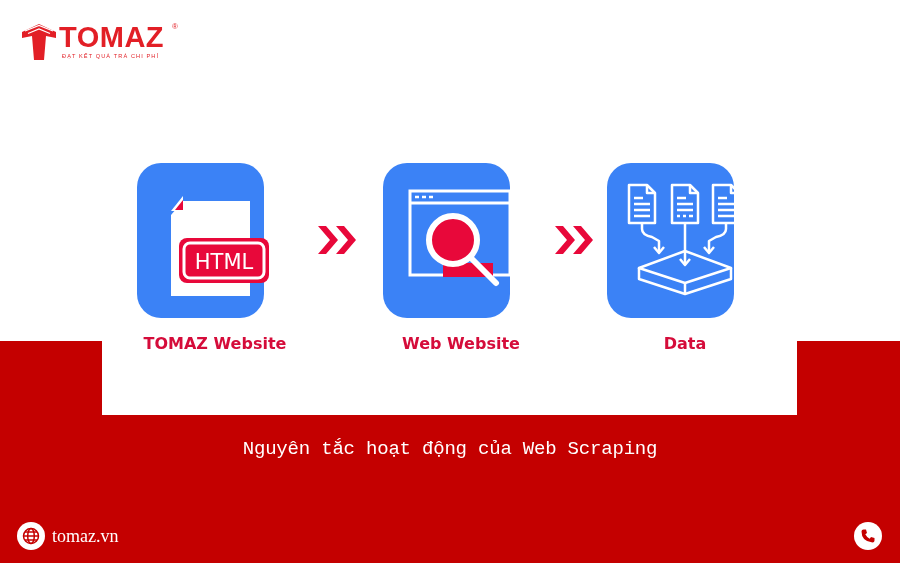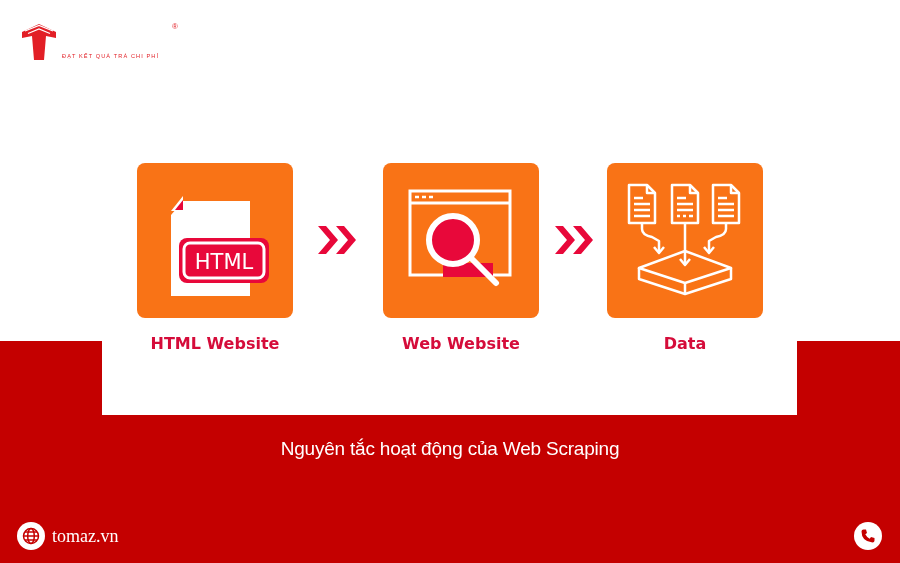--- a/index.html
+++ b/index.html
@@ -20,70 +20,71 @@
     .logo-tag {
       position: absolute; left: 40px; top: 31px;
       font-family: "Liberation Sans", sans-serif; font-size: 5.6px;
       letter-spacing: 1.1px; color: #e21f26; white-space: nowrap;
     }
 
     .band { position: absolute; left: 0; top: 341px; width: 900px; height: 222px; background: #c40000; }
     .white-panel { position: absolute; left: 102px; top: 320px; width: 695px; height: 95px; background: #ffffff; }
 
     .step-box {
-      position: absolute; top: 163px; width: 156px; height: 155px;
-      background: #f97316; border-radius: 8px;
+      position: absolute; top: 163px; width: 127px; height: 155px;
+      background: #3b82f6; border-radius: 24px;
     }
     .step-box svg { position: absolute; left: 0; top: 0; width: 156px; height: 155px; }
     .step-label {
       position: absolute; top: 333px; width: 156px; text-align: center;
       font-family: "DejaVu Sans", sans-serif; font-weight: 700; font-size: 16px;
       color: #d50c3a; line-height: 22px;
     }
 
     .arrow { position: absolute; top: 222px; width: 42px; height: 36px; }
 
     .caption {
       position: absolute; left: 0; top: 438px; width: 900px; text-align: center;
-      font-family: Liberation Sans, sans-serif; font-size: 19px; color: #ffffff;
+      font-family: Liberation Mono, monospace; font-size: 19px; color: #ffffff;
       font-weight: 300; letter-spacing: -0.2px;
     }
 
     .footer-left { position: absolute; left: 17px; top: 522px; height: 28px; display: flex; align-items: center; }
     .footer-right { position: absolute; right: 18px; top: 522px; height: 28px; display: flex; align-items: center; }
     .circle-icon { width: 28px; height: 28px; border-radius: 50%; background: #ffffff; display: flex; align-items: center; justify-content: center; }
     .footer-text { color: #ffffff; font-family: Liberation Serif, serif; font-size: 18px; margin-left: 7px; font-weight: 300; }
   </style>
 </head>
 <body>
 
 <div class="logo">
   <svg class="logo-mark" viewBox="0 0 34 36">
     <path d="M0 8 L17 0 L34 8 L34 14 L24 12 L22 36 L12 36 L10 12 L0 14 Z" fill="#e21f26"></path>
     <path d="M3 7 L17 1.5 L31 7" stroke="#ffffff" stroke-width="1.2" fill="none"></path>
     <path d="M6 9.5 L17 5 L28 9.5" stroke="#ffffff" stroke-width="1.2" fill="none"></path>
   </svg>
+  <span class="logo-word">TOMAZ</span>
   <span class="logo-reg">®</span>
   <span class="logo-tag">ĐẠT KẾT QUẢ TRẢ CHI PHÍ</span>
 </div>
 
 <div class="band"></div>
 <div class="white-panel"></div>
 
 <div class="step-box" style="left:137px;">
   <svg viewBox="0 0 156 155">
     <path d="M46 38 L34 52 L34 133 L113 133 L113 38 Z" fill="#ffffff"></path>
     <path d="M46 33 L34 48 L46 48 Z" fill="#ffffff"></path>
     <path d="M38 47 L46 37 L46 47 Z" fill="#e8083a"></path>
     <rect x="42" y="75" width="90" height="45" rx="8" fill="#e8083a"></rect>
     <rect x="47" y="80" width="80" height="35" rx="6" fill="#e8083a" stroke="#ffffff" stroke-width="3"></rect>
     <text x="87" y="106" text-anchor="middle" fill="#ffffff" font-family="DejaVu Sans, sans-serif" font-size="21">HTML</text>
   </svg>
 </div>
-<div class="step-label" style="left:137px;">HTML Website</div>
+<div class="step-label" style="left:137px;">TOMAZ Website</div>
 
 <svg class="arrow" style="left:316px;" viewBox="0 0 42 36">
   <path d="M2 4 L10 4 L22 18 L10 32 L2 32 L14 18 Z" fill="#e8083a"></path>
   <path d="M20 4 L28 4 L40 18 L28 32 L20 32 L32 18 Z" fill="#e8083a"></path>
 </svg>
 
 <div class="step-box" style="left:383px;">
   <svg viewBox="0 0 156 155">
     <rect x="27" y="28" width="100" height="84" fill="none" stroke="#ffffff" stroke-width="3"></rect>
     <line x1="27" y1="40" x2="127" y2="40" stroke="#ffffff" stroke-width="3"></line>

